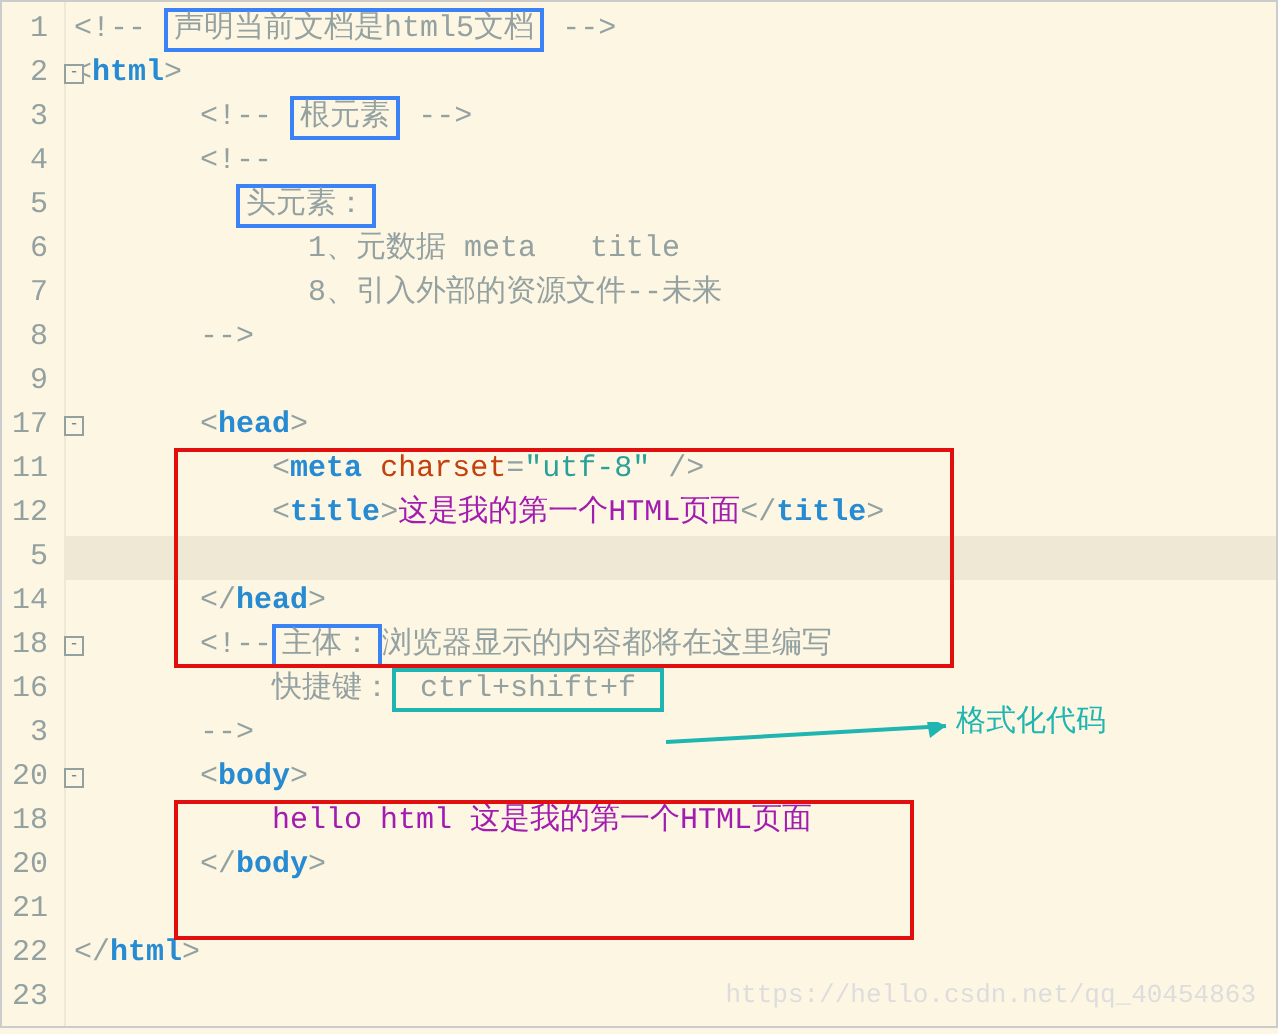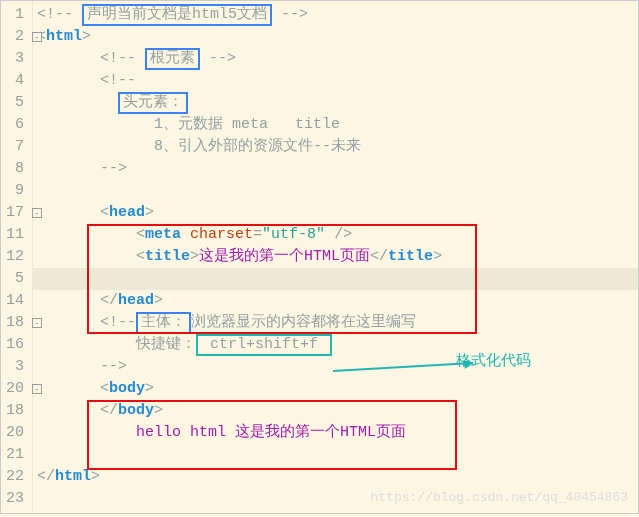--- a/index.html
+++ b/index.html
@@ -86,32 +86,32 @@
     <div class="line">       <span class="punc">&lt;/</span><span class="tag">head</span><span class="punc">&gt;</span></div>
 
     <div class="line"><span class="fold">-</span>       <span class="comment">&lt;!--</span><span class="box-magenta"><span class="comment">主体：</span></span><span class="comment">浏览器显示的内容都将在这里编写</span></div>
 
     <div class="line">           <span class="comment">快捷键：</span><span class="box-cyan"><span class="comment">ctrl+shift+f</span></span></div>
 
     <div class="line">       <span class="comment">--&gt;</span></div>
 
     <div class="line"><span class="fold">-</span>       <span class="punc">&lt;</span><span class="tag">body</span><span class="punc">&gt;</span></div>
 
+    <div class="line">           <span class="text">hello html 这是我的第一个HTML页面</span></div>
+
     <div class="line">       <span class="punc">&lt;/</span><span class="tag">body</span><span class="punc">&gt;</span></div>
-
-    <div class="line">           <span class="text">hello html 这是我的第一个HTML页面</span></div>
 
     <div class="line"></div>
 
     <div class="line"><span class="punc">&lt;/</span><span class="tag">html</span><span class="punc">&gt;</span></div>
 
     <div class="box-red" style="left:54px;top:223px;width:390px;height:110px"></div>
     <div class="box-red" style="left:54px;top:399px;width:370px;height:70px"></div>
 
     <svg class="arrow" style="left:300px;top:360px" width="160" height="30">
       <line x1="0" y1="10" x2="140" y2="2" stroke="#1fb5b0" stroke-width="2"></line>
       <polygon points="140,2 130,-3 132,8" fill="#1fb5b0"></polygon>
     </svg>
-    <div class="annotation" style="left:423px;top:350px">格式化代码</div>
+    <div class="annotation" style="left:445px;top:350px">格式化代码</div>
 
-    <div class="watermark">https://blog.csdn.net/qq_40454863</div>
+    <div class="watermark">https://hello.csdn.net/qq_40454863</div>
   </div>
 </div>
 
 </body></html>

